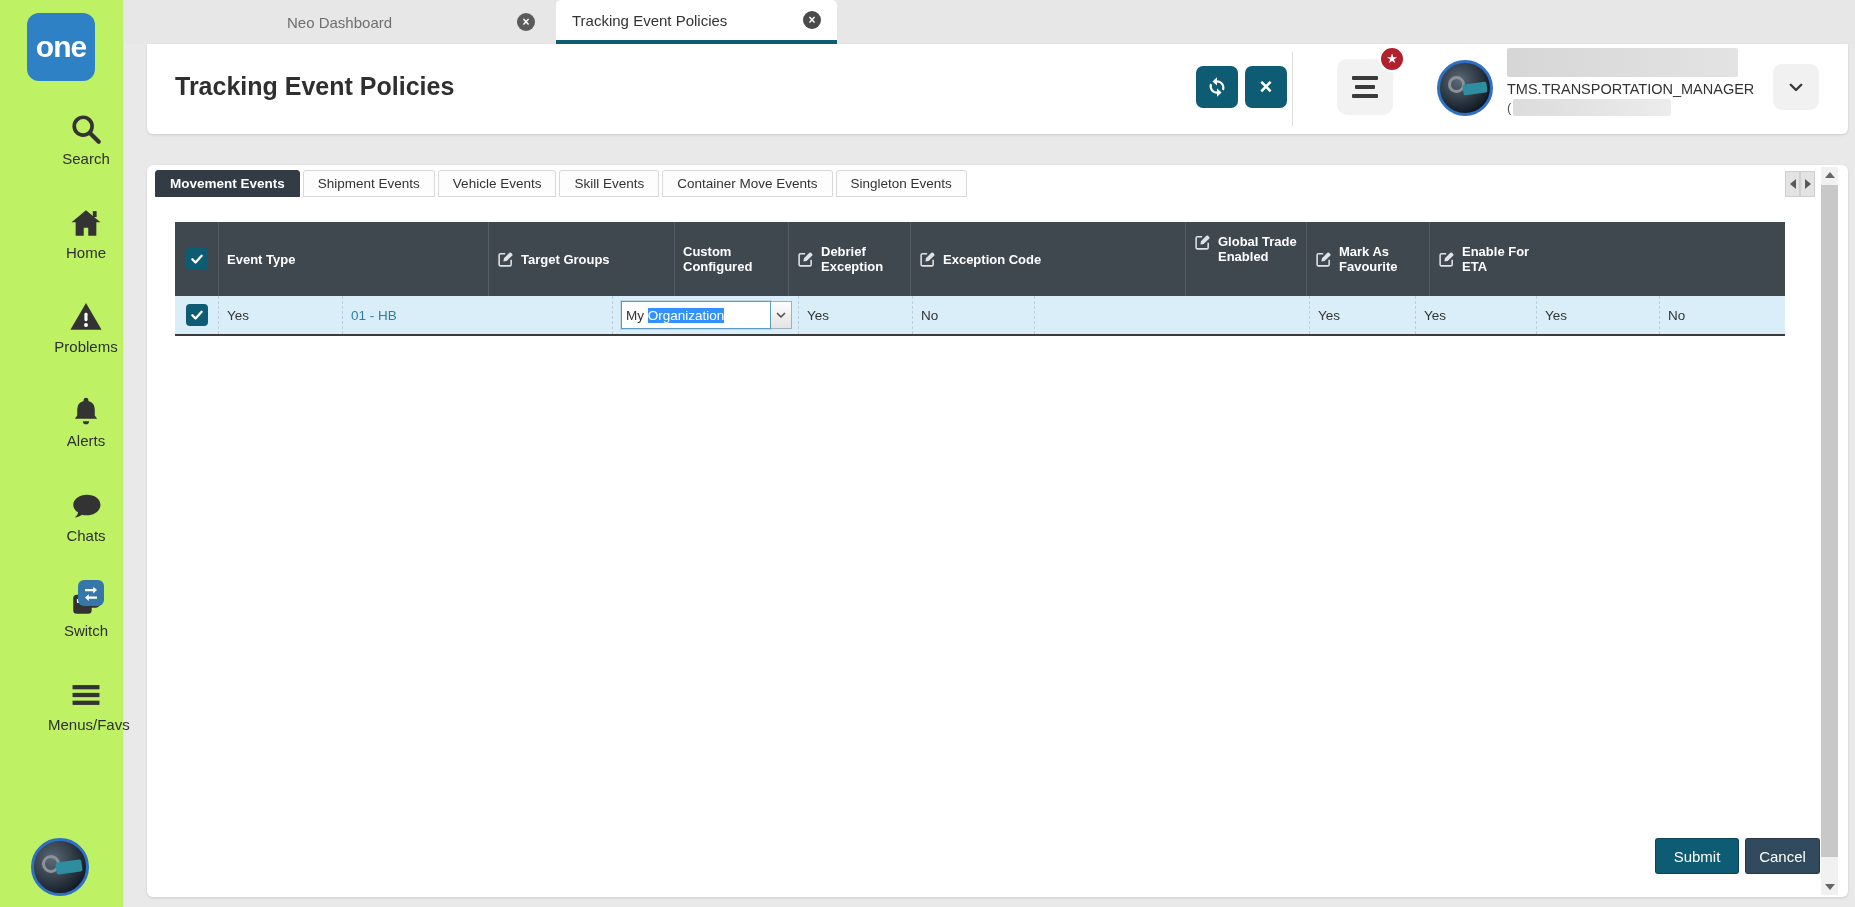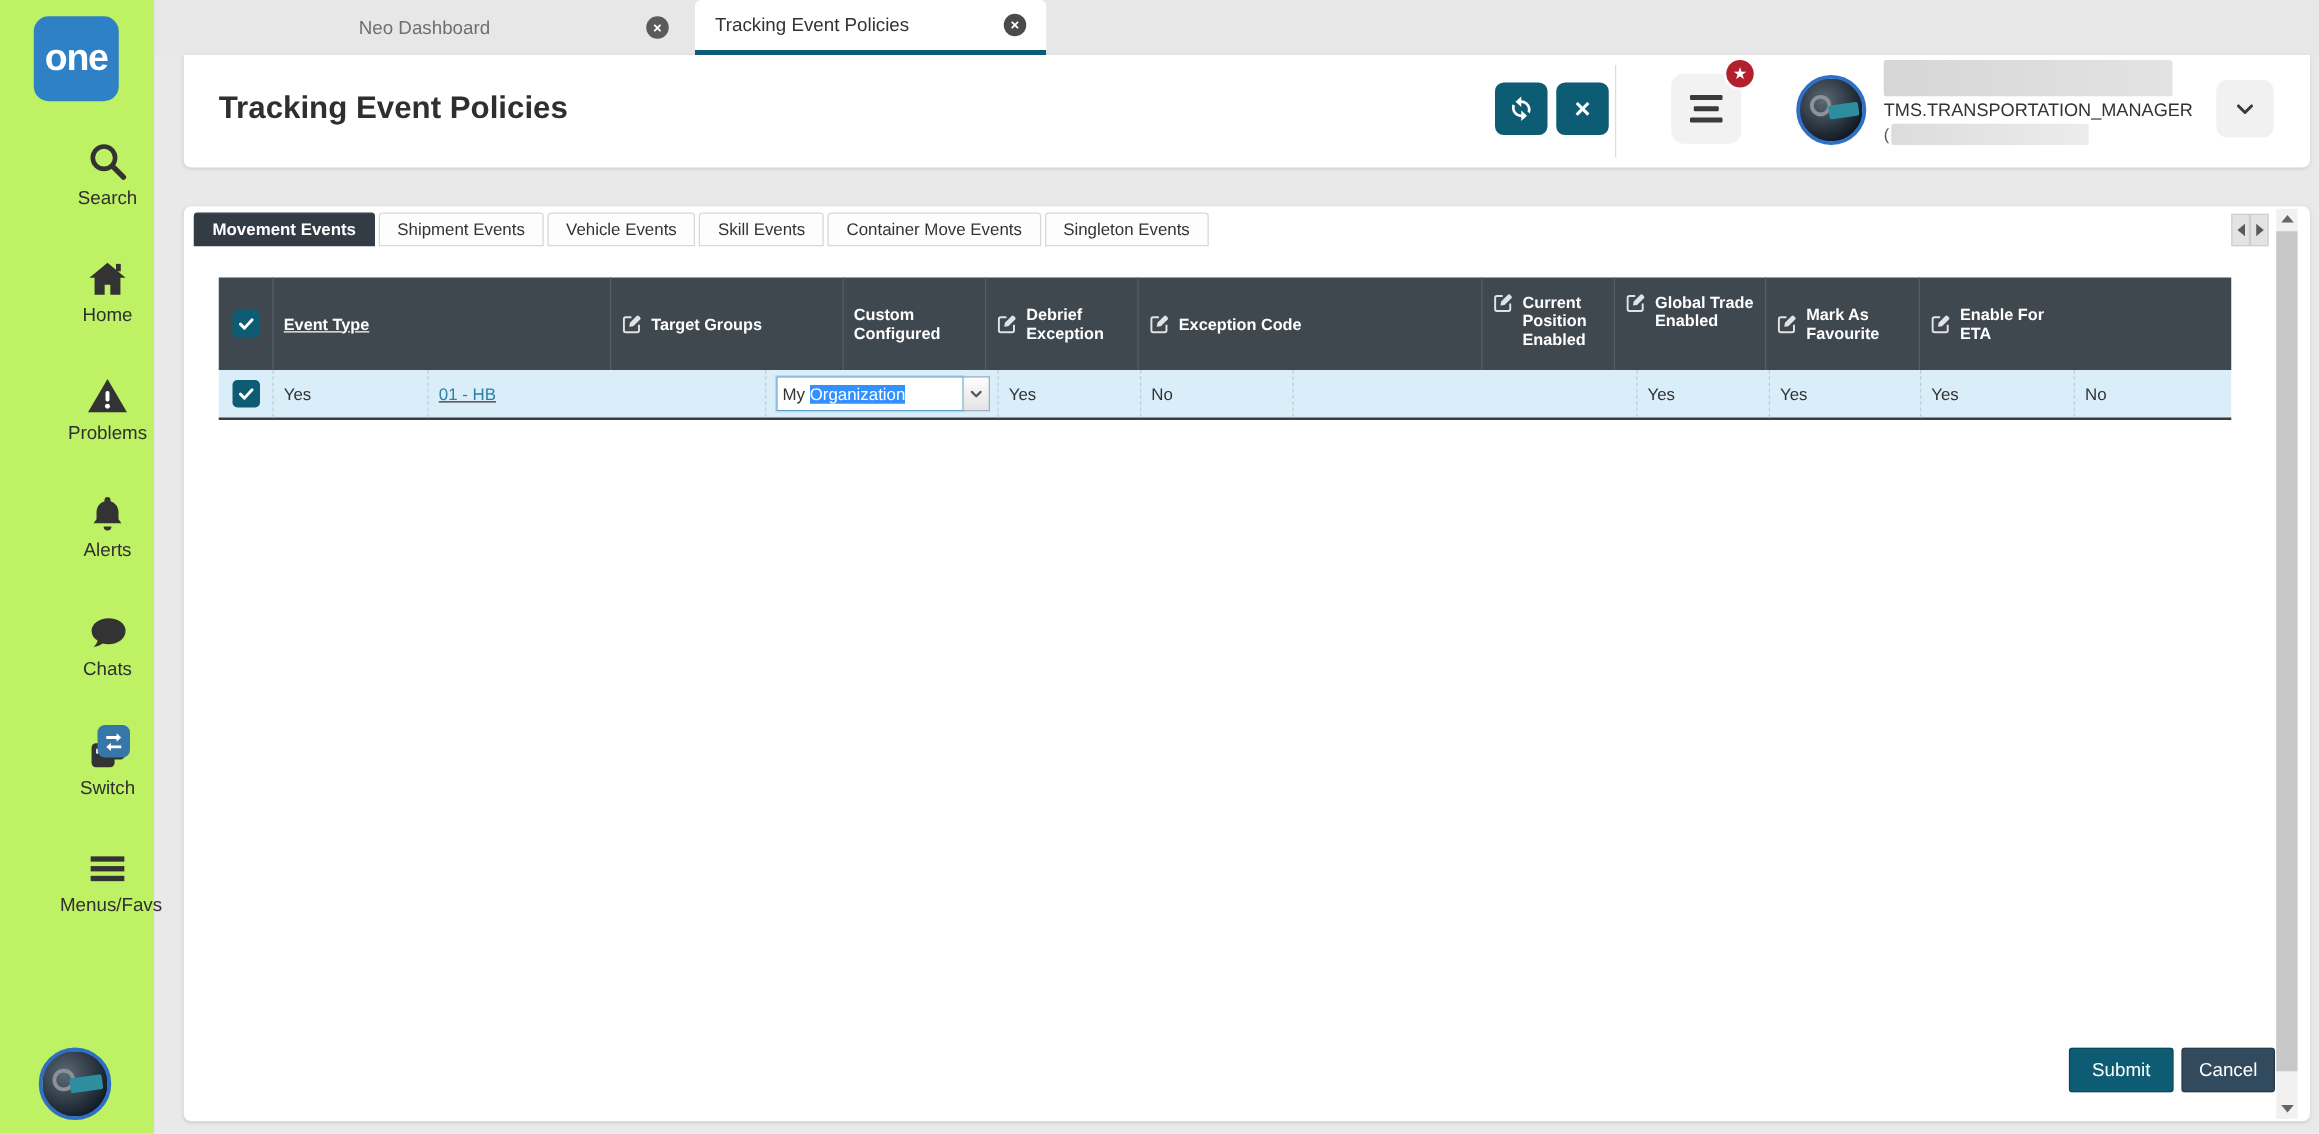--- a/index.html
+++ b/index.html
@@ -76,21 +76,21 @@
   
   .grid { position:absolute; left:28px; top:57px; width:1610px; }
   .ghead { display:flex; background:#3f474f; height:74px; }
   .ghead .cell { border-right:1px solid #565d66; color:#fff; font-size:13px; font-weight:700;
                  display:flex; align-items:center; gap:7px; padding:6px 8px; }
   .ghead .cell:last-child { border-right:none; }
   .grow { display:flex; background:#daeef9; height:40px; border-bottom:2px solid #3c3c3c; }
   .grow .cell { border-right:1px dashed #bccfda; font-size:13.5px; color:#333; display:flex; align-items:center; padding:0 8px; }
   .grow .cell:last-child { border-right:none; }
   .c0{width:44px;flex:0 0 44px;justify-content:center;padding:0;}
-  .c1{width:124px;flex:0 0 124px;} .c2{width:270px;flex:0 0 270px;text-decoration:underline;} .c3{width:186px;flex:0 0 186px;text-align:right;}
+  .c1{width:124px;flex:0 0 124px;} .c2{width:270px;flex:0 0 270px;} .c3{width:186px;flex:0 0 186px;text-align:right;}
   .c4{width:114px;flex:0 0 114px;} .c5{width:122px;flex:0 0 122px;} .c6{width:275px;flex:0 0 275px;}
   .c7{width:106px;flex:0 0 106px;} .c8{width:121px;flex:0 0 121px;} .c9{width:123px;flex:0 0 123px;} .c10{width:125px;flex:0 0 125px;}
   .edit-ic { flex:0 0 17px; }
   .chk { width:22px; height:22px; background:#0d5c74; border-radius:4px; display:flex; align-items:center; justify-content:center; cursor:pointer; }
   .link { color:#2d7fa3; cursor:pointer; }
 
   
   .combo { display:flex; align-items:center; height:28px; }
   .combo-input { width:150px; height:28px; background:#fff; border:1px solid #5a9bc4; outline:1px solid #bcd9ec; padding:0 4px; font-size:13.5px; display:flex; align-items:center; white-space:pre; cursor:text; }
   .combo-sel { background:#3390ff; color:#fff; }
@@ -304,27 +304,20 @@
           </svg>
         <span>Debrief Exception</span>
       </div>
       <div class="cell c6">
         <svg class="edit-ic" width="17" height="17" viewBox="0 0 24 24">
             <path d="M20 12.5V19a2 2 0 0 1-2 2H5a2 2 0 0 1-2-2V6a2 2 0 0 1 2-2h6.5" fill="none" stroke="#dfe3e6" stroke-width="2.2"></path>
             <path d="M21.4 4.1 19.9 2.6a1.8 1.8 0 0 0-2.5 0L9.8 10.2 9 14.8l4.6-.8 7.8-7.4a1.8 1.8 0 0 0 0-2.5z" fill="#dfe3e6"></path>
           </svg>
         <span>Exception Code</span>
       </div>
-      <div class="cell c7" style="align-items:flex-start;padding-top:12px;">
-        <svg class="edit-ic" width="17" height="17" viewBox="0 0 24 24">
-            <path d="M20 12.5V19a2 2 0 0 1-2 2H5a2 2 0 0 1-2-2V6a2 2 0 0 1 2-2h6.5" fill="none" stroke="#dfe3e6" stroke-width="2.2"></path>
-            <path d="M21.4 4.1 19.9 2.6a1.8 1.8 0 0 0-2.5 0L9.8 10.2 9 14.8l4.6-.8 7.8-7.4a1.8 1.8 0 0 0 0-2.5z" fill="#dfe3e6"></path>
-          </svg>
-        <span>Current Position Enabled</span>
-      </div>
       <div class="cell c8" style="align-items:flex-start;padding-top:12px;">
         <svg class="edit-ic" width="17" height="17" viewBox="0 0 24 24">
             <path d="M20 12.5V19a2 2 0 0 1-2 2H5a2 2 0 0 1-2-2V6a2 2 0 0 1 2-2h6.5" fill="none" stroke="#dfe3e6" stroke-width="2.2"></path>
             <path d="M21.4 4.1 19.9 2.6a1.8 1.8 0 0 0-2.5 0L9.8 10.2 9 14.8l4.6-.8 7.8-7.4a1.8 1.8 0 0 0 0-2.5z" fill="#dfe3e6"></path>
           </svg>
         <span>Global Trade Enabled</span>
       </div>
       <div class="cell c9">
         <svg class="edit-ic" width="17" height="17" viewBox="0 0 24 24">
             <path d="M20 12.5V19a2 2 0 0 1-2 2H5a2 2 0 0 1-2-2V6a2 2 0 0 1 2-2h6.5" fill="none" stroke="#dfe3e6" stroke-width="2.2"></path>

